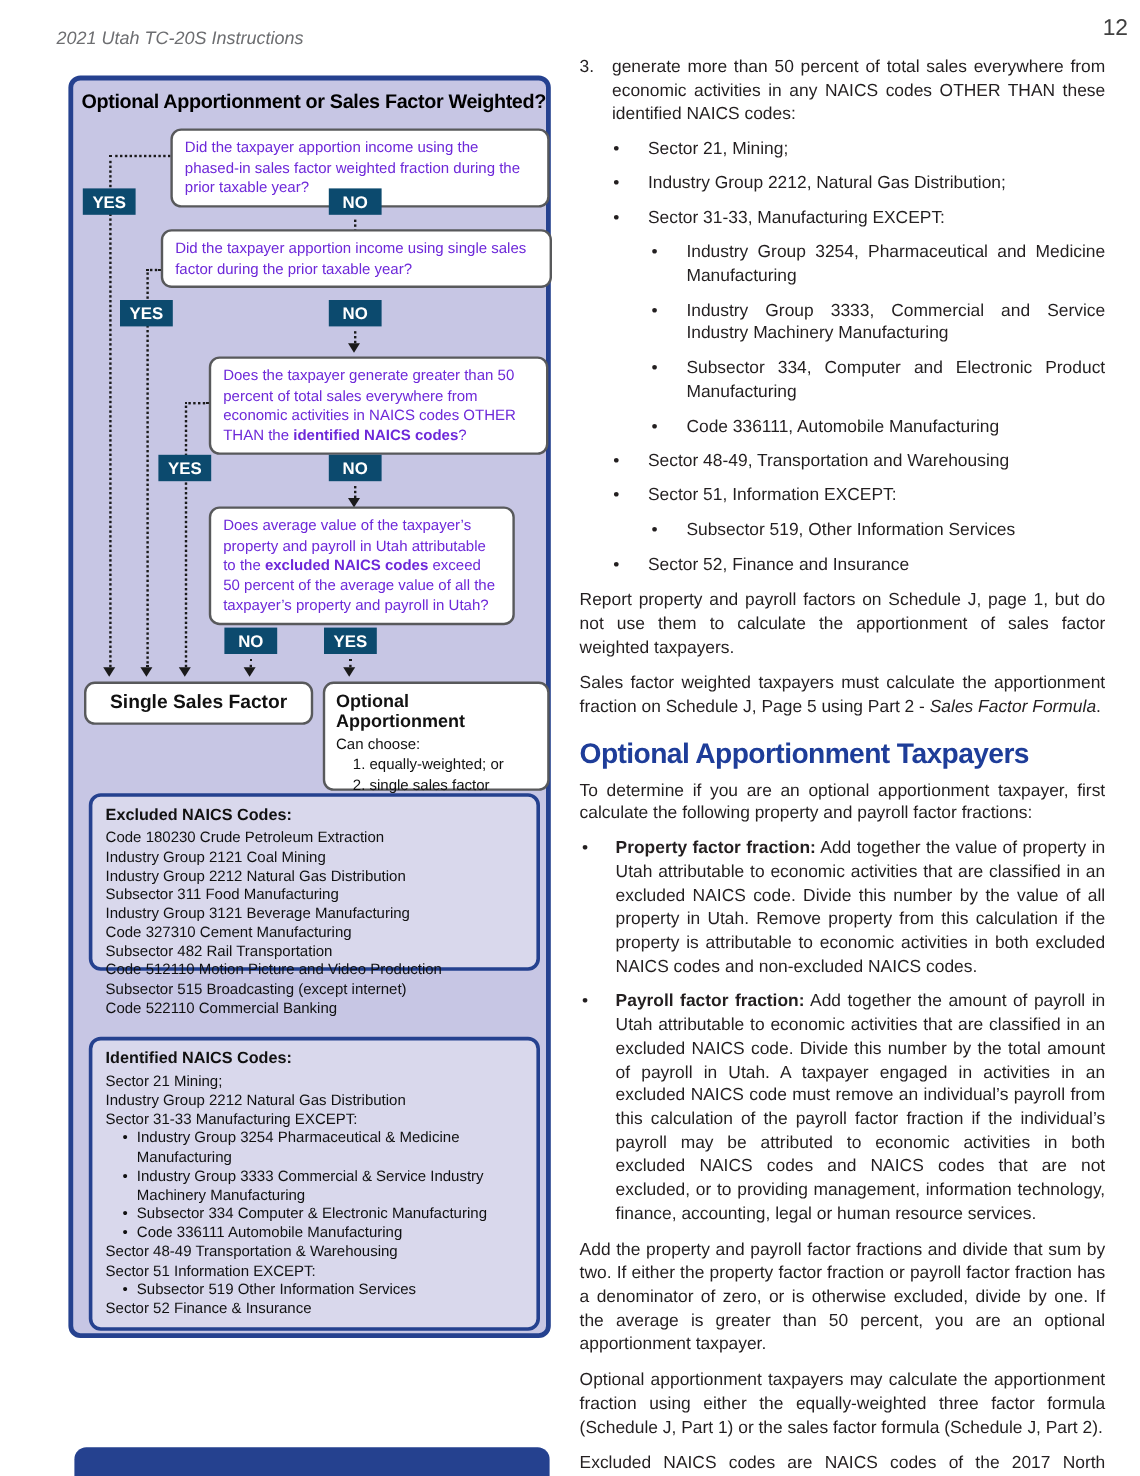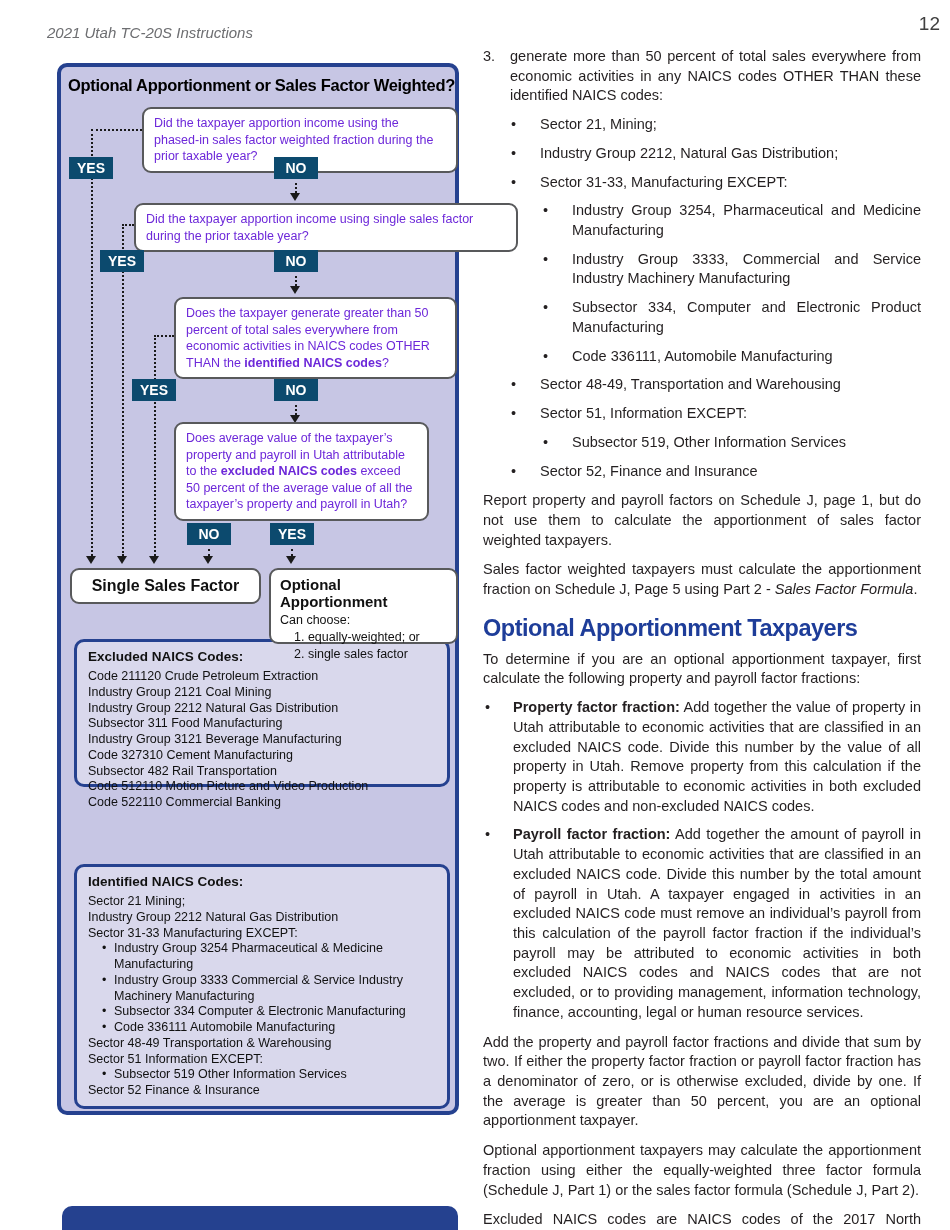--- a/index.html
+++ b/index.html
@@ -76,60 +76,61 @@
     <div class="ah" style="left:25px;top:489px;"></div>
     <div class="ah" style="left:56px;top:489px;"></div>
     <div class="ah" style="left:88px;top:489px;"></div>
 
     <div class="qbox" style="left:81px;top:40px;width:316px;">Did the taxpayer apportion income using the phased-in sales factor weighted fraction during the prior taxable year?</div>
     <div class="badge" style="left:8px;top:90px;">YES</div>
     <div class="badge" style="left:213px;top:90px;">NO</div>
     <div class="vdash" style="left:234px;top:116px;height:10px;"></div>
     <div class="ah" style="left:229px;top:126px;"></div>
 
-    <div class="qbox" style="left:73px;top:136px;width:384px;">Did the taxpayer apportion income using single sales factor during the prior taxable year?</div>
+    <div class="qbox" style="left:73px;top:124px;width:326px;">Did the taxpayer apportion income using single sales factor during the prior taxable year?</div>
     <div class="badge" style="left:39px;top:183px;">YES</div>
     <div class="badge" style="left:213px;top:183px;">NO</div>
     <div class="vdash" style="left:234px;top:209px;height:10px;"></div>
     <div class="ah" style="left:229px;top:219px;"></div>
 
     <div class="qbox" style="left:113px;top:230px;width:283px;"><span>Does the taxpayer generate greater than 50 percent of total sales everywhere from economic activities in NAICS codes OTHER THAN the </span><span class="bold">identified NAICS codes</span><span>?</span></div>
     <div class="badge" style="left:71px;top:312px;">YES</div>
     <div class="badge" style="left:213px;top:312px;">NO</div>
     <div class="vdash" style="left:234px;top:338px;height:10px;"></div>
     <div class="ah" style="left:229px;top:348px;"></div>
 
     <div class="qbox" style="left:113px;top:355px;width:255px;"><span>Does average value of the taxpayer’s property and payroll in Utah attributable to the </span><span class="bold">excluded NAICS codes</span><span> exceed 50 percent of the average value of all the taxpayer’s property and payroll in Utah?</span></div>
     <div class="badge" style="left:126px;top:456px;">NO</div>
     <div class="badge" style="left:209px;top:456px;">YES</div>
     <div class="vdash" style="left:147px;top:482px;height:7px;"></div>
     <div class="ah" style="left:142px;top:489px;"></div>
     <div class="vdash" style="left:230px;top:482px;height:7px;"></div>
     <div class="ah" style="left:225px;top:489px;"></div>
 
     <div class="rbox single-box" style="left:9px;top:501px;width:191px;height:36px;"><span class="rtitle" style="font-size:16px;">Single Sales Factor</span></div>
-    <div class="rbox" style="left:208px;top:501px;width:189px;height:76px;padding:6px 9px;">
+    <div class="rbox" style="left:208px;top:501px;width:189px;height:91px;padding:6px 9px;">
       <div class="rtitle">Optional Apportionment</div>
       <div class="opt-lines">
         <div>Can choose:</div>
         <div class="num">1. equally-weighted; or</div>
         <div class="num">2. single sales factor</div>
       </div>
     </div>
 
-    <div class="innerbox" style="left:13px;top:572px;width:376px;height:148px;">
+    <div class="innerbox" style="left:13px;top:594px;width:376px;height:148px;">
       <div class="ib-title">Excluded NAICS Codes:</div>
-      <div class="fc-li">Code 211120 Crude Petroleum Extraction</div>
+      <div class="fc-li">Code 180230 Crude Petroleum Extraction</div>
       <div class="fc-li">Industry Group 2121 Coal Mining</div>
       <div class="fc-li">Industry Group 2212 Natural Gas Distribution</div>
       <div class="fc-li">Subsector 311 Food Manufacturing</div>
       <div class="fc-li">Industry Group 3121 Beverage Manufacturing</div>
       <div class="fc-li">Code 327310 Cement Manufacturing</div>
       <div class="fc-li">Subsector 482 Rail Transportation</div>
       <div class="fc-li">Code 512110 Motion Picture and Video Production</div>
+      <div class="fc-li">Subsector 515 Broadcasting (except internet)</div>
       <div class="fc-li">Code 522110 Commercial Banking</div>
     </div>
 
     <div class="innerbox" style="left:13px;top:797px;width:376px;height:245px;">
       <div class="ib-title">Identified NAICS Codes:</div>
       <div class="fc-li">Sector 21 Mining;</div>
       <div class="fc-li">Industry Group 2212 Natural Gas Distribution</div>
       <div class="fc-li">Sector 31-33 Manufacturing EXCEPT:</div>
       <div class="fc-li bul"><span class="bdot">•</span><span>Industry Group 3254 Pharmaceutical &amp; Medicine Manufacturing</span></div>
       <div class="fc-li bul"><span class="bdot">•</span><span>Industry Group 3333 Commercial &amp; Service Industry Machinery Manufacturing</span></div>

